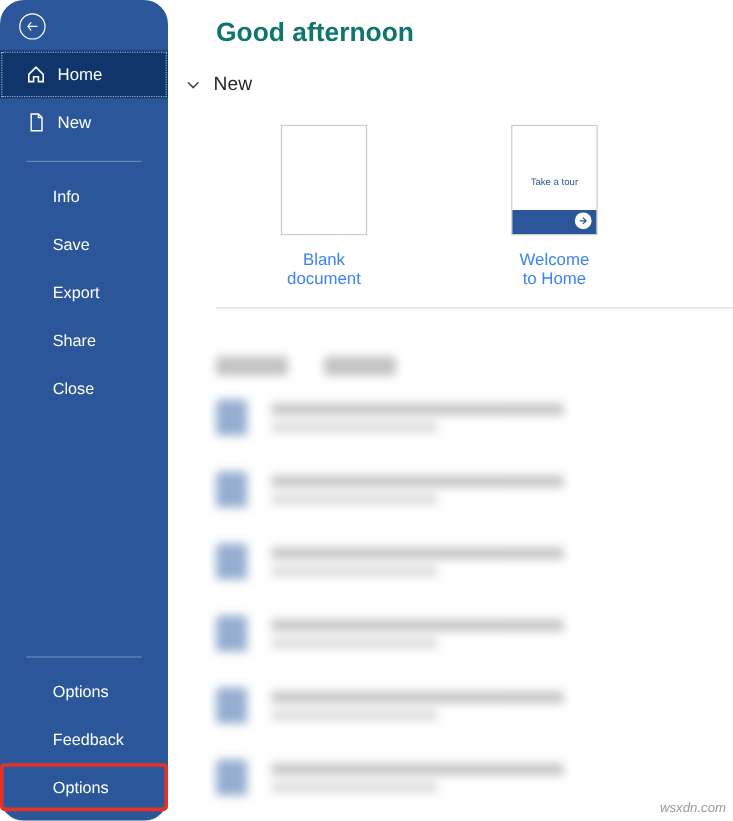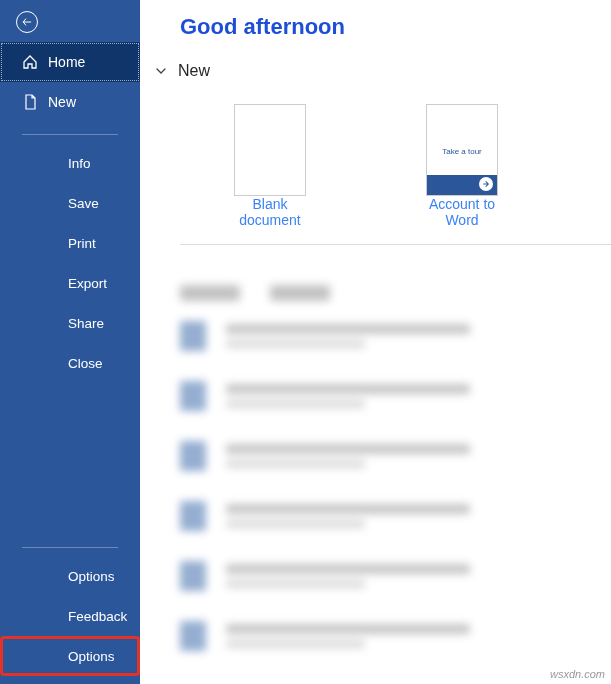--- a/index.html
+++ b/index.html
@@ -6,20 +6,21 @@
     body { width: 611px; height: 684px; overflow: hidden; background: #fff; position: relative; }
     .container { display: flex; height: 100%; }
 
     .sidebar {
       width: 140px;
       background: #2b579a;
       color: #fff;
       display: flex;
       flex-direction: column;
       padding-top: 8px;
+      border-radius: 20px;
     }
     .back-btn {
       width: 40px; height: 28px;
       display: flex; align-items: center; justify-content: flex-start;
       padding-left: 16px;
       cursor: pointer;
       margin-bottom: 6px;
     }
     .back-circle {
       width: 22px; height: 22px; border: 1.5px solid #fff; border-radius: 50%;
@@ -39,21 +40,21 @@
       outline-offset: -2px;
     }
     .nav-icon { width: 16px; height: 16px; flex-shrink: 0; }
     .divider {
       height: 1px; background: rgba(255,255,255,0.3);
       margin: 12px 22px 8px 22px;
     }
     .sub-item {
       height: 40px;
       display: flex; align-items: center;
-      padding-left: 68px;
+      padding-left: 44px;
       font-size: 13.5px;
       cursor: pointer;
     }
     .spacer { flex: 1; }
     .bottom-group { padding-bottom: 8px; }
     .highlight {
       outline: 3px solid #e63226;
       outline-offset: -3px;
       border-radius: 4px;
       align-items: center;
@@ -61,41 +62,41 @@
 
     .main {
       flex: 1;
       padding: 14px 0 0 0;
       overflow: hidden;
       position: relative;
     }
     .greeting {
       font-size: 22px;
       font-weight: 600;
-      color: #1d4ed8;
+      color: #0f766e;
       padding-left: 40px;
       margin-bottom: 22px;
     }
     .section-header {
       display: flex; align-items: center;
       padding-left: 14px;
       gap: 10px;
       color: #262626;
       margin-bottom: 24px;
     }
     .chevron { width: 14px; height: 14px; display:flex; align-items:center; justify-content:center; cursor:pointer;}
     .section-title { font-size: 16px; font-weight: 400; }
 
     .templates {
       display: flex;
       gap: 120px;
       padding-left: 94px;
       margin-bottom: 16px;
     }
-    .template { display: flex; flex-direction: column; align-items: center; gap: 0; cursor:pointer; }
+    .template { display: flex; flex-direction: column; align-items: center; gap: 12px; cursor:pointer; }
     .thumb {
       width: 72px; height: 92px;
       border: 1px solid #ccc;
       background: #fff;
       position: relative;
     }
     .thumb.welcome .tour-text {
       position: absolute; top: 42px; left: 0; right: 0;
       text-align: center; font-size: 8px; color: #2b579a;
     }
@@ -161,23 +162,20 @@
       <span>New</span>
     </div>
 
     <div class="divider"></div>
 
     <div class="sub-item">
         <span>Info</span>
       </div>
     <div class="sub-item">
         <span>Save</span>
-      </div>
-    <div class="sub-item">
-        <span>Print</span>
       </div>
     <div class="sub-item">
         <span>Export</span>
       </div>
     <div class="sub-item">
         <span>Share</span>
       </div>
     <div class="sub-item">
         <span>Close</span>
       </div>
@@ -219,21 +217,21 @@
       <div class="template">
         <div class="thumb welcome">
           <div class="tour-text">Take a tour</div>
           <div class="band"></div>
           <div class="circle">
             <svg viewBox="0 0 10 10" width="8" height="8">
                 <path d="M2 5 H8 M5 2 L8 5 L5 8" stroke="#2b579a" stroke-width="1.3" fill="none" stroke-linecap="round" stroke-linejoin="round"></path>
               </svg>
           </div>
         </div>
-        <div class="tlabel">Account to Word</div>
+        <div class="tlabel">Welcome to Home</div>
       </div>
       <div class="template cut">
         
         
       </div>
     </div>
 
     <div class="hr"></div>
 
     <div class="recent">

